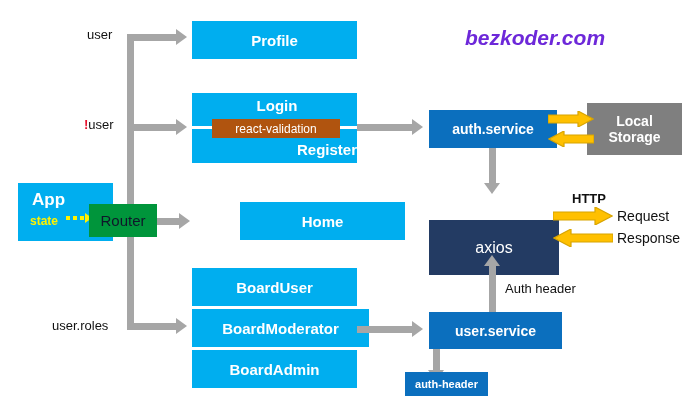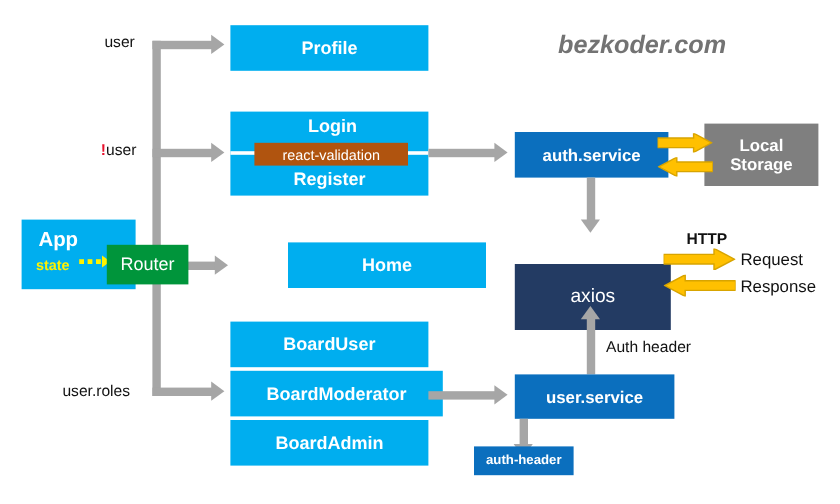--- a/index.html
+++ b/index.html
@@ -8,39 +8,39 @@
     width:700px;height:420px;
     background:#ffffff;
     overflow:hidden;
     font-family:"Liberation Sans", sans-serif;
   }
   .box{position:absolute;box-sizing:border-box;display:flex;align-items:center;justify-content:center;text-align:center;}
   .cyan{background:#00AEEF;color:#ffffff;font-weight:bold;}
   .blue{background:#0B6FBE;color:#ffffff;font-weight:bold;}
   .navy{background:#233B63;color:#ffffff;}
   .grey{background:#7F7F7F;color:#ffffff;font-weight:bold;line-height:1.15;}
-  .green{background:#00953B;color:#ffffff;}
+  .green{background:#00953B;color:#0f172a;}
   .brown{background:#B0540F;color:#ffffff;}
 
   
   .lbl{position:absolute;color:#111111;font-size:13px;white-space:nowrap;}
   .lbl.bold{font-weight:bold;}
   .bang{color:#E8112D;font-weight:bold;}
   .state-lbl{position:absolute;color:#FFF200;font-weight:bold;font-size:12px;white-space:nowrap;}
 
   
   .gline{position:absolute;background:#A6A6A6;}
   .garrow{position:absolute;width:0;height:0;}
   .garrow.right{border-top:8px solid transparent;border-bottom:8px solid transparent;border-left:11px solid #A6A6A6;}
   .garrow.down{border-left:8px solid transparent;border-right:8px solid transparent;border-top:11px solid #A6A6A6;}
   .garrow.up{border-left:8px solid transparent;border-right:8px solid transparent;border-bottom:11px solid #A6A6A6;}
 
   
   .yarrow{position:absolute;}
-  .wmark{position:absolute;color:#737373;font-style:italic;font-weight:bold;font-size:21px;white-space:nowrap;}
+  .wmark{position:absolute;color:#6d28d9;font-style:italic;font-weight:bold;font-size:21px;white-space:nowrap;}
   .whiteline{position:absolute;background:#ffffff;}
   .dots{position:absolute;display:flex;align-items:center;gap:3px;}
   .dots i{display:block;width:4px;height:4px;background:#FFF200;}
   .dottip{position:absolute;width:0;height:0;border-top:5px solid transparent;border-bottom:5px solid transparent;border-left:7px solid #FFF200;}
 </style>
 </head>
 <body>
 
 <div id="canvas">
 
@@ -82,21 +82,21 @@
     <span>Router</span>
   </div>
 
   <div class="box cyan" style="left:192px;top:21px;width:165px;height:38px;font-size:15px;">
     <span>Profile</span>
   </div>
 
   <div class="box cyan" style="left:192px;top:93px;width:165px;height:70px;"></div>
   <div class="lbl bold" style="left:192px;top:97px;width:170px;text-align:center;color:#ffffff;font-size:15px;">Login</div>
   <div class="whiteline" style="left:192px;top:126px;width:165px;height:3px;"></div>
-  <div class="lbl bold" style="left:192px;top:141px;width:165px;text-align:center;color:#ffffff;font-size:15px;">Register</div>
+  <div class="lbl bold" style="left:192px;top:141px;width:165px;text-align:right;color:#ffffff;font-size:15px;">Register</div>
   <div class="box brown" style="left:212px;top:119px;width:128px;height:19px;font-size:12px;">
     <span>react-validation</span>
   </div>
 
   <div class="box cyan" style="left:192px;top:202px;width:165px;height:38px;font-size:15px;margin-left:48px;">
     <span>Home</span>
   </div>
 
   <div class="box cyan" style="left:192px;top:268px;width:165px;height:38px;font-size:15px;">
     <span>BoardUser</span>
@@ -153,17 +153,17 @@
   <div class="garrow up" style="left:484px;top:255px;"></div>
   <div class="lbl" style="left:505px;top:281px;font-size:13px;">Auth header</div>
 
   <div class="box blue" style="left:429px;top:312px;width:133px;height:37px;font-size:14px;text-align:center;">
     <span>user.service</span>
   </div>
 
   <div class="gline" style="left:433px;top:349px;width:7px;height:22px;"></div>
   <div class="garrow down" style="left:428px;top:370px;"></div>
 
-  <div class="box blue" style="left:395px;top:372px;width:83px;height:24px;font-size:11px;">
+  <div class="box blue" style="left:405px;top:372px;width:83px;height:24px;font-size:11px;">
     <span>auth-header</span>
   </div>
 
 </div>
 
 </body></html>

